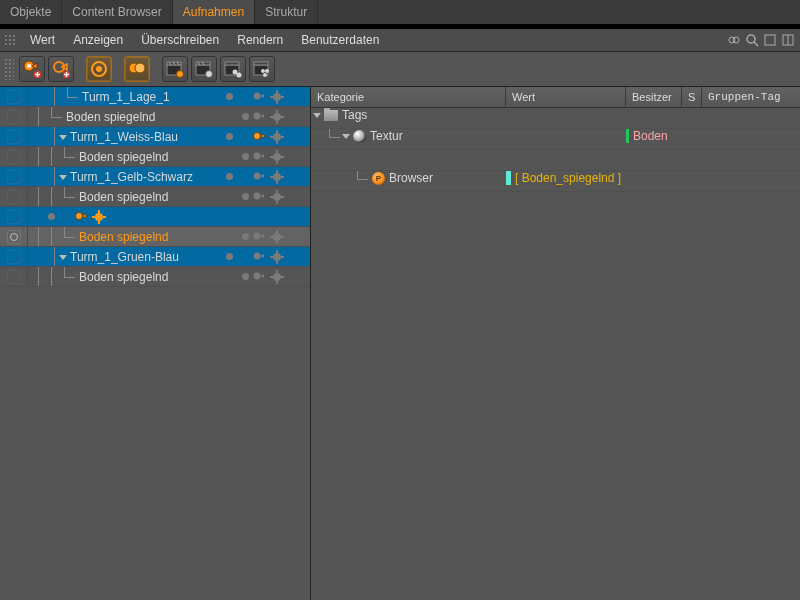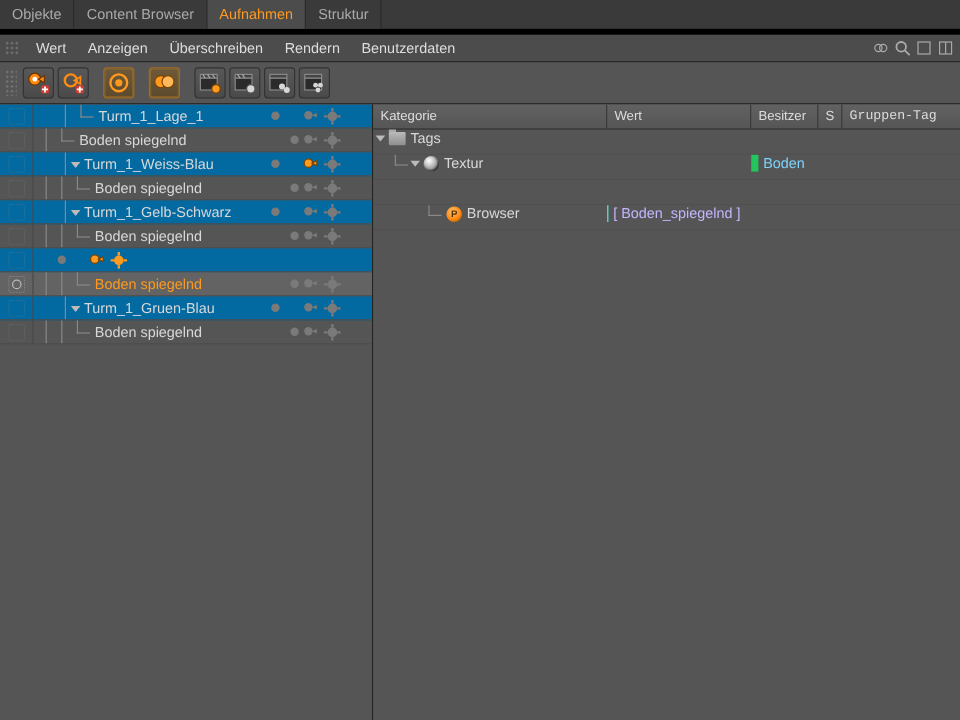--- a/index.html
+++ b/index.html
@@ -222,22 +222,22 @@
   
   .rrow {
     display: flex;
     height: 20px;
     align-items: flex-start;
     border-bottom: 1px solid #505050;
     font-size: 12px;
   }
   .rrow .rcell { display:flex; align-items:center; box-sizing:border-box; overflow:hidden; white-space:nowrap; }
   .rrow .kat { width: 195px; padding-left: 4px; }
-  .rrow .wert { width: 120px; padding: 0 4px; color:#c4b5fd; border-left:1px solid #5eead4; }
-  .rrow .bes  { width: 56px;  padding: 0 4px; color:#7dd3fc; border-left:6px solid #22c55e; }
+  .rrow .wert { width: 120px; padding: 0 4px; color:#eab308; border-left:5px solid #5eead4; }
+  .rrow .bes  { width: 56px;  padding: 0 4px; color:#fca5a5; border-left:3px solid #22c55e; }
   .rrow .s    { width: 20px;  border-left:1px solid #4a4a4a; }
   .rrow .grp  { flex:1;       border-left:1px solid #4a4a4a; }
 
   .folder-icon {
     width: 14px; height: 11px;
     background: linear-gradient(#bbb,#8e8e8e);
     border-radius: 1px;
     position: relative;
     margin-right: 4px;
   }

